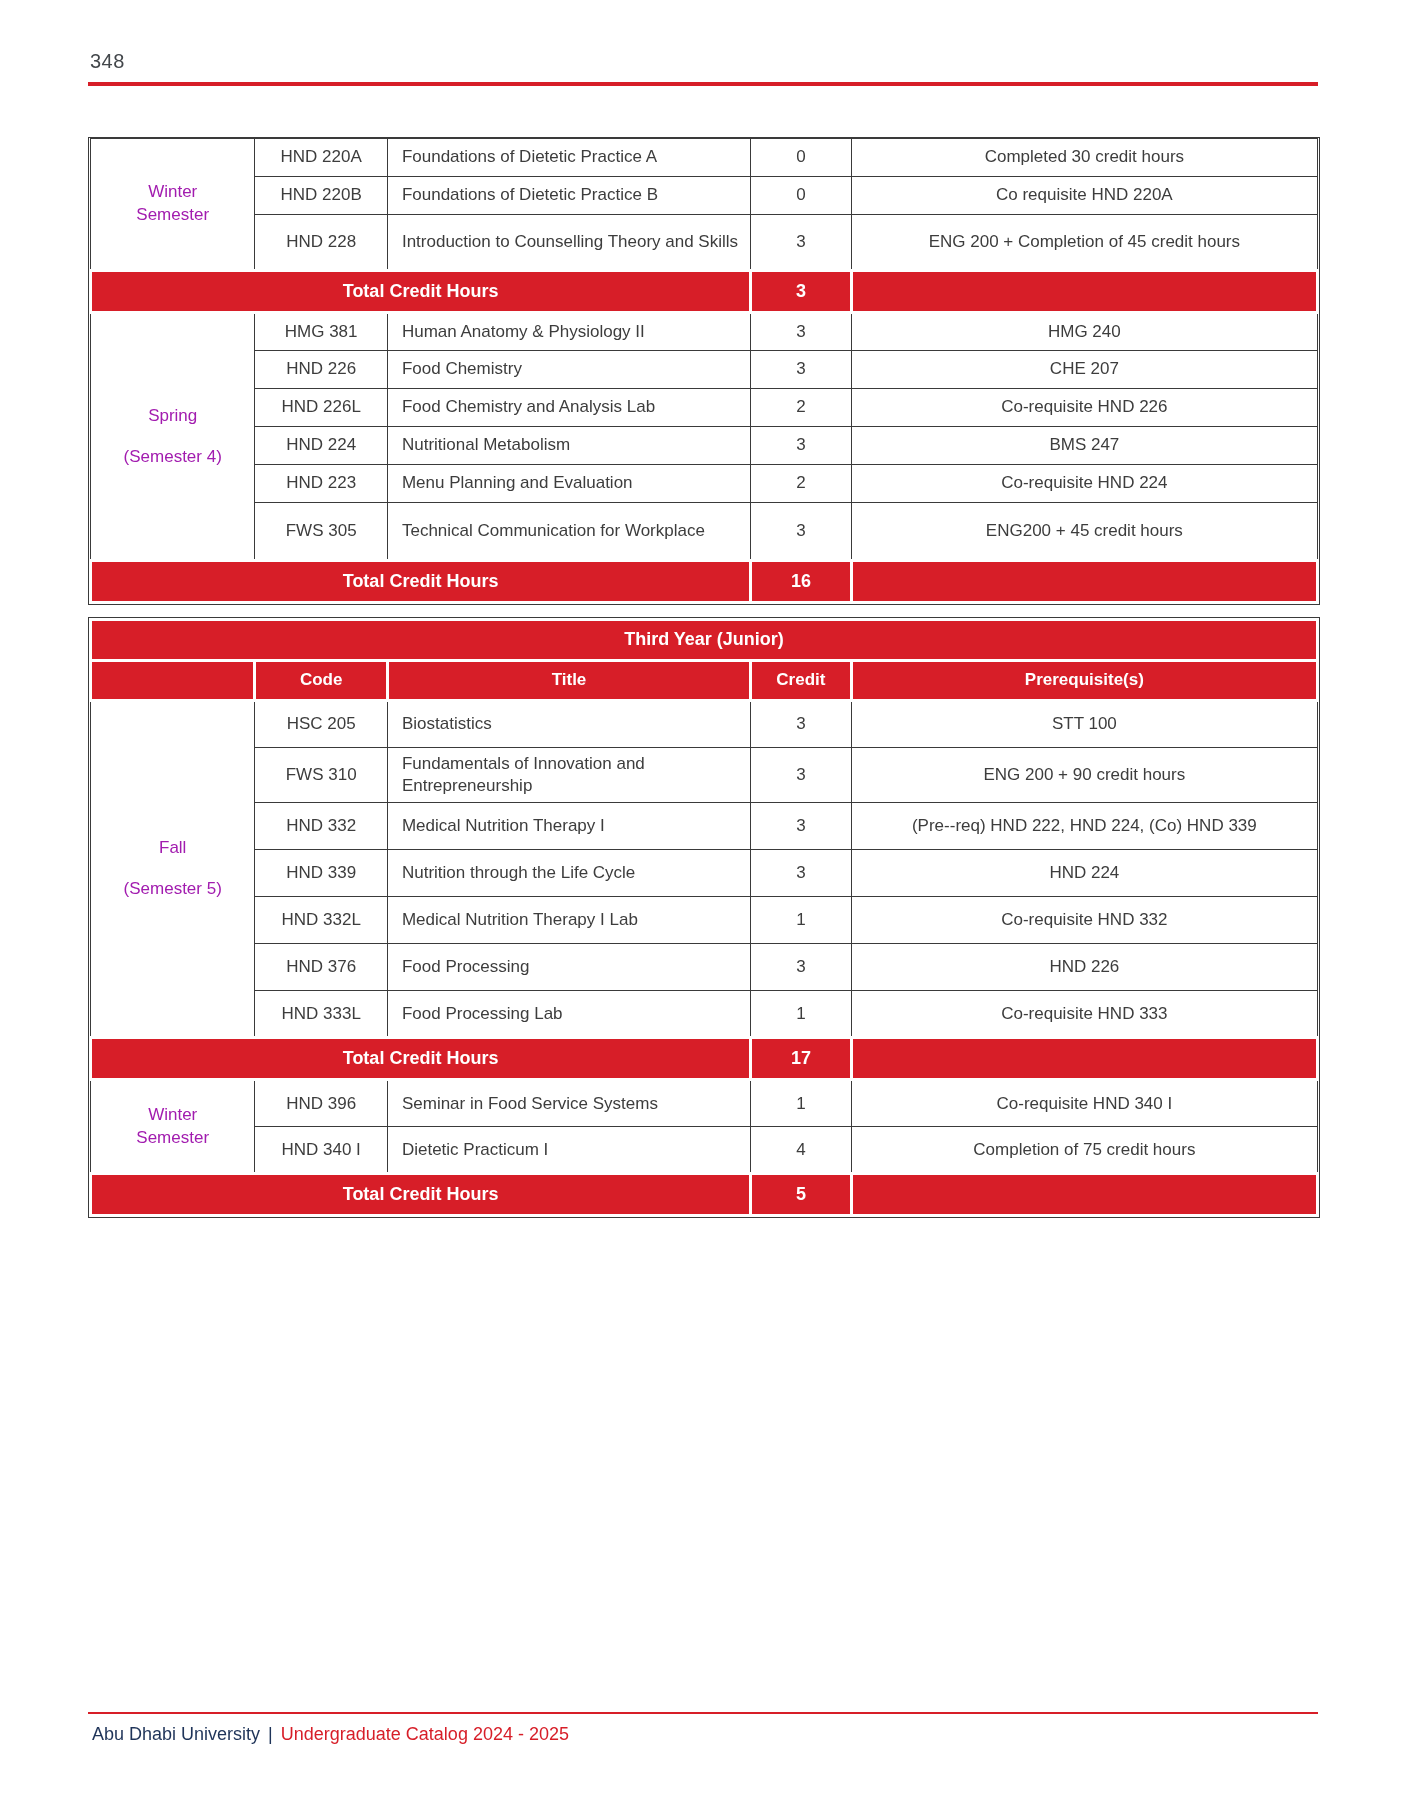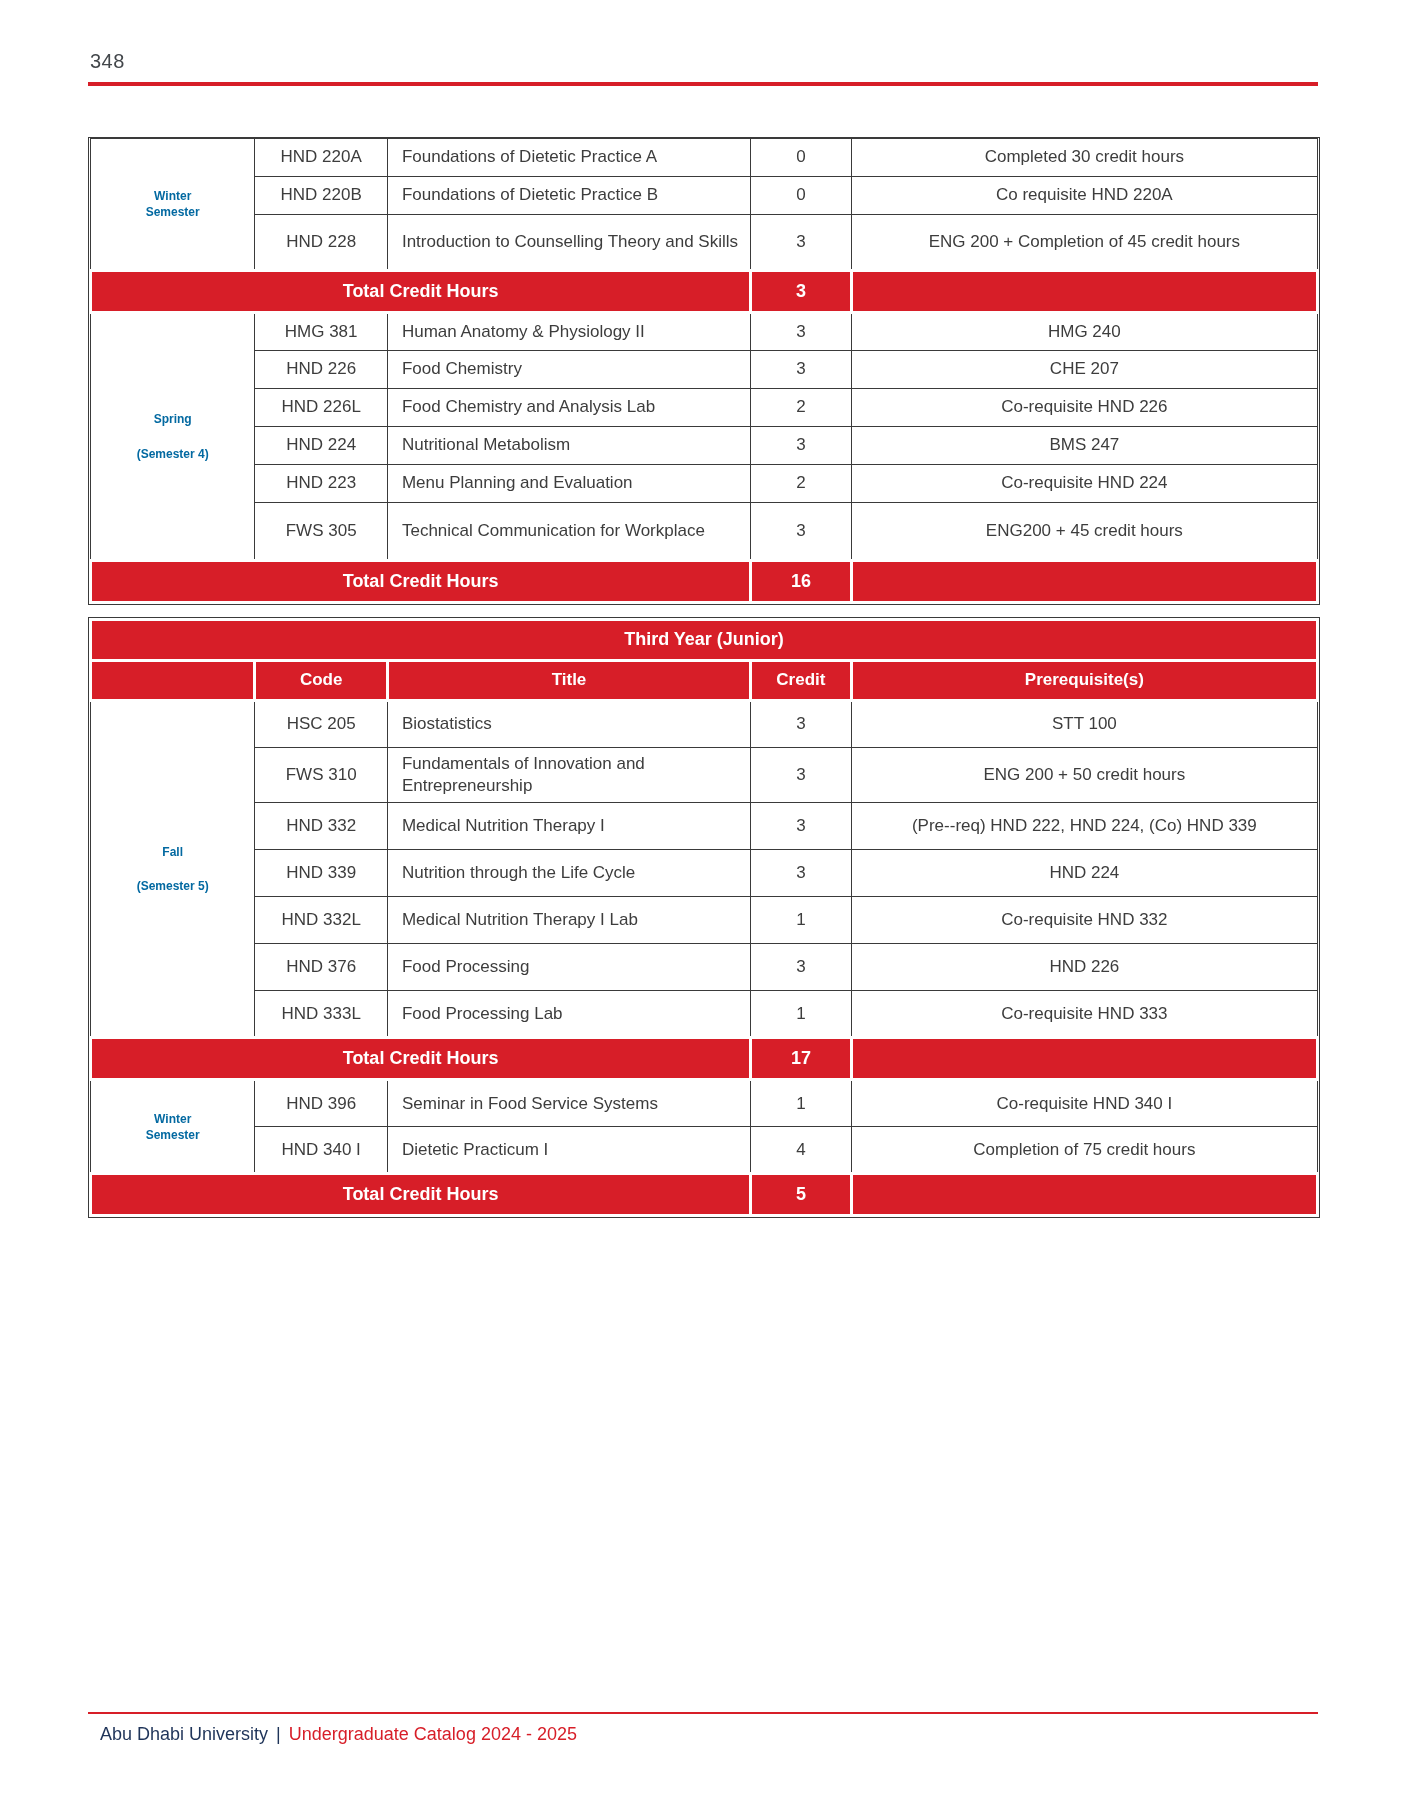--- a/index.html
+++ b/index.html
@@ -31,40 +31,40 @@
     padding:5px 8px; line-height:1.3;
     overflow:hidden;
   }
   col.c-sem { width:13.4%; }
   col.c-code { width:10.8%; }
   col.c-title { width:29.6%; }
   col.c-credit { width:8.2%; }
   col.c-prereq { width:38%; }
 
   td.title-cell { text-align:left; padding-left:14px; }
-  td.sem-cell { font-weight:700; color:#0369a1; font-size:12px; line-height:1.35; }
+  td.sem-cell { font-weight:400; color:#a21caf; font-size:17px; line-height:1.35; }
   .sem-line2.gap { margin-top:18px; }
 
   tr.body-row { height:38px; }
   .t2 tr.body-row { height:47px; }
   tr.tall { height:56px; }
   tr.tall2 { height:58px; }
 
   tr.redrow td {
     background:#d71e28;
     border:3px solid #ffffff;
     color:#ffffff; font-weight:700; font-size:18px;
   }
   tr.total-row { height:42px;padding-left:44px; }
   tr.year-title-row { height:41px; }
   tr.head-row { height:40px; }
   tr.head-row td { font-size:17px; }
 
   .footer-text {
-    position:absolute; left:100px; top:1724px;
+    position:absolute; left:92px; top:1724px;
     font-size:18px; white-space:nowrap;
   }
   .footer-text .navy { color:#1f3459; }
   .footer-text .red { color:#d71e28; }
   .footer-text .sep { margin:0 8px; color:#1f3459; }
 </style>
 </head>
 <body>
 
 <div class="page">
@@ -187,21 +187,21 @@
           </td>
           <td>HSC 205</td>
           <td class="title-cell">Biostatistics</td>
           <td>3</td>
           <td>STT 100</td>
         </tr>
         <tr class="body-row tall2">
           <td>FWS 310</td>
           <td class="title-cell">Fundamentals of Innovation and Entrepreneurship</td>
           <td>3</td>
-          <td>ENG 200 + 50 credit hours</td>
+          <td>ENG 200 + 90 credit hours</td>
         </tr>
         <tr class="body-row">
           <td>HND 332</td>
           <td class="title-cell">Medical Nutrition Therapy I</td>
           <td>3</td>
           <td>(Pre--req) HND 222, HND 224, (Co) HND 339</td>
         </tr>
         <tr class="body-row">
           <td>HND 339</td>
           <td class="title-cell">Nutrition through the Life Cycle</td>

